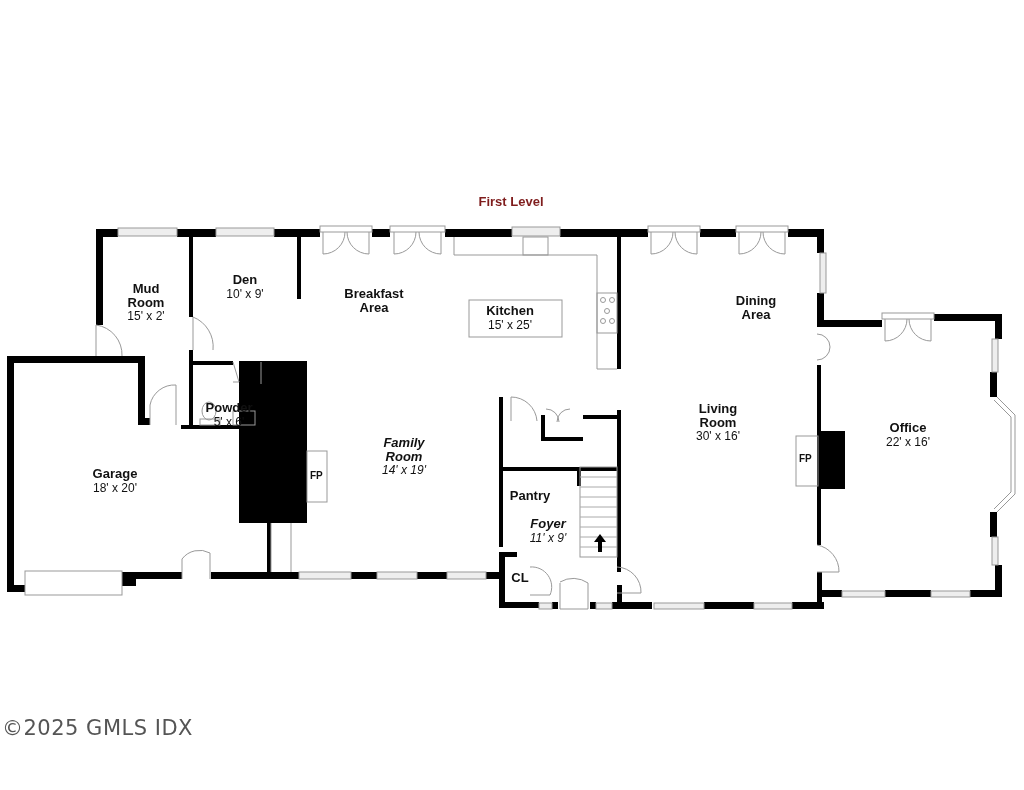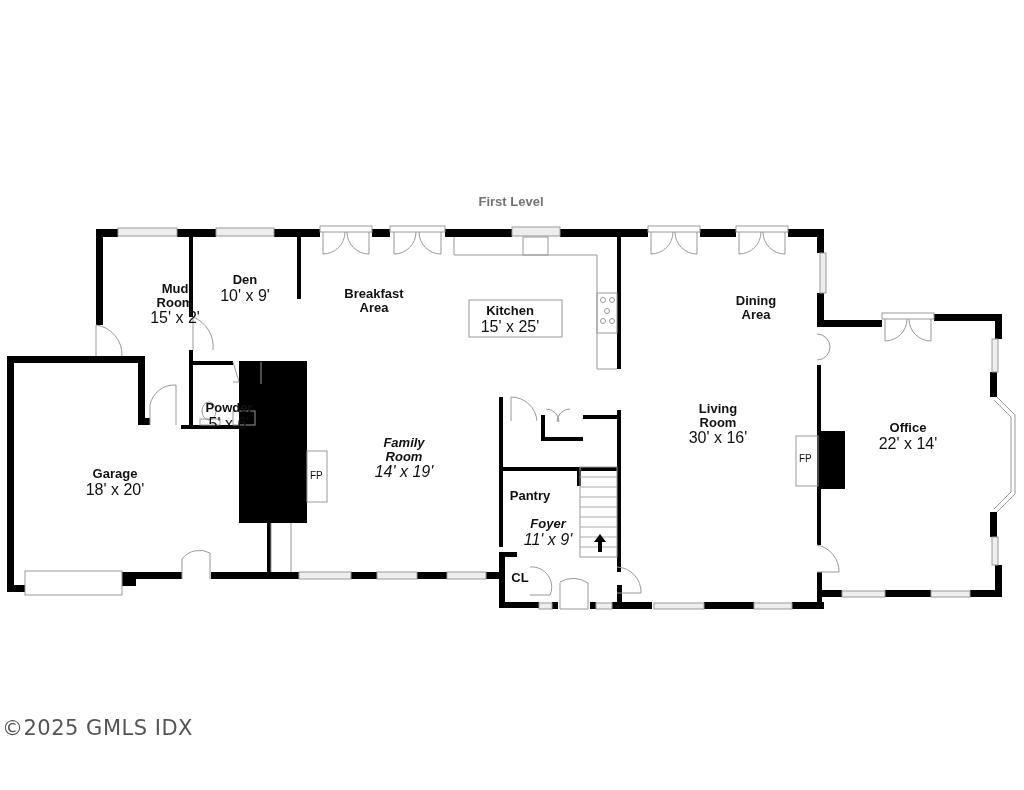--- a/index.html
+++ b/index.html
@@ -1,22 +1,22 @@
 <!DOCTYPE html>
 <html><head>
 <meta charset="utf-8">
 <style>
   html,body{margin:0;padding:0;background:#ffffff;}
   body{width:1024px;height:790px;position:relative;overflow:hidden;font-family:"Liberation Sans",sans-serif;}
   #plan{position:absolute;left:0;top:0;width:1024px;height:790px;}
   .lbl{position:absolute;text-align:center;transform:translateX(-50%);color:#111;line-height:1.05;}
   .lbl .nm{font-weight:bold;font-size:13px;display:block;}
-  .lbl .dm{font-size:16px;display:block;margin-top:1px;}
-  .title{position:absolute;left:511px;top:194px;transform:translateX(-50%);font-weight:bold;font-size:13px;color:#737373;}
-  .fp{position:absolute;font-weight:normal;font-size:10px;color:#111;}
+  .lbl .dm{font-size:12px;display:block;margin-top:1px;}
+  .title{position:absolute;left:511px;top:194px;transform:translateX(-50%);font-weight:bold;font-size:13px;color:#7f1d1d;}
+  .fp{position:absolute;font-weight:bold;font-size:10px;color:#111;}
   .copy{position:absolute;left:2px;top:716px;font-size:21px;color:#555;letter-spacing:0.5px;font-family:"DejaVu Sans",sans-serif;}
 </style>
 </head>
 <body>
 
 <svg id="plan" viewBox="0 0 1024 790" xmlns="http://www.w3.org/2000/svg">
   <g fill="#000">
 
     <rect x="96" y="229" width="22" height="8"></rect>
     <rect x="177" y="229" width="39" height="8"></rect>
@@ -168,21 +168,21 @@
     <rect x="200" y="419" width="20" height="6"></rect>
     <rect x="233" y="411" width="22" height="14"></rect>
     <line x1="271" y1="523" x2="271" y2="572"></line>
     <line x1="291" y1="523" x2="291" y2="572"></line>
   </g>
   <path d="M598 552 v-10 h-4 l6 -8 l6 8 h-4 v10 z" fill="#000"></path>
 </svg>
 
 <div class="title">First Level</div>
 
-<div class="lbl" style="left:146px;top:282px;margin-left:29px;">
+<div class="lbl" style="left:146px;top:282px;">
   <span class="nm">Mud</span>
   <span class="nm">Room</span>
   <span class="dm">15' x 2'</span>
 </div>
 <div class="lbl" style="left:245px;top:273px;">
   <span class="nm">Den</span>
   <span class="dm">10' x 9'</span>
 </div>
 <div class="lbl" style="left:374px;top:287px;">
   <span class="nm">Breakfast</span>
@@ -200,21 +200,21 @@
   <span class="nm">Powder</span>
   <span class="dm">5' x 6'</span>
 </div>
 <div class="lbl" style="left:718px;top:402px;">
   <span class="nm">Living</span>
   <span class="nm">Room</span>
   <span class="dm">30' x 16'</span>
 </div>
 <div class="lbl" style="left:908px;top:421px;">
   <span class="nm">Office</span>
-  <span class="dm">22' x 14'</span>
+  <span class="dm">22' x 16'</span>
 </div>
 <div class="lbl" style="left:530px;top:441px;margin-top:48px;">
   <span class="nm">Pantry</span>
 </div>
 <div class="lbl" style="left:404px;top:436px;font-style:italic;">
   <span class="nm">Family</span>
   <span class="nm">Room</span>
   <span class="dm">14' x 19'</span>
 </div>
 <div class="lbl" style="left:115px;top:467px;">

